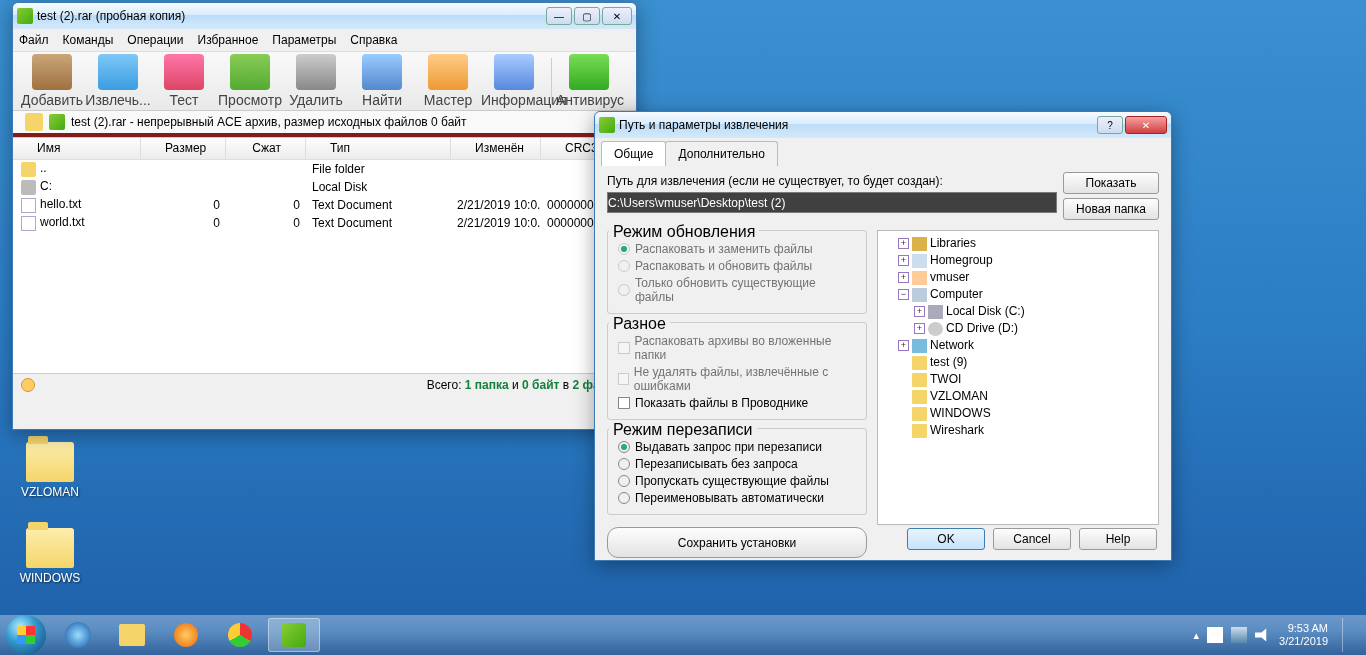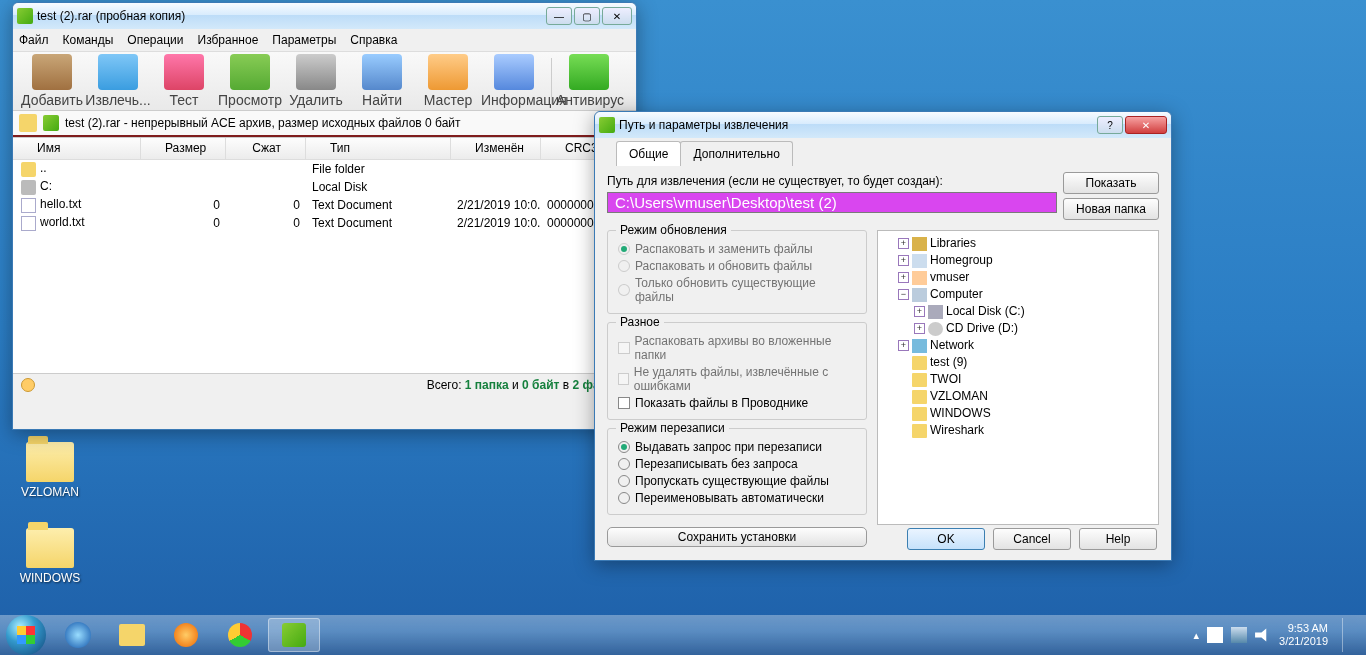--- a/index.html
+++ b/index.html
@@ -21,59 +21,59 @@
 .win-btn.help { width:26px; }
 
 
 .winrar { left:12px; top:2px; width:625px; height:428px; }
 .menu-bar { height:22px; background:#f0f0f0; display:flex; align-items:center; padding:0 6px; font-size:12px; gap:14px; }
 .menu-bar span { cursor:pointer; }
 .toolbar { height:60px; background:linear-gradient(#f9f9f9,#e9e9e9); display:flex; align-items:center; padding:2px 6px; border-top:1px solid #ddd; border-bottom:1px solid #ccc; }
 .tool-btn { width:66px; text-align:center; font-size:14px; color:#444; cursor:pointer; }
 .tool-btn .tb-icon { width:40px; height:36px; margin:0 auto 2px; border-radius:4px; }
 .tb-add{background:linear-gradient(#c9a678,#a07040);} .tb-ext{background:linear-gradient(#7fc7f7,#3a9de0);} .tb-test{background:linear-gradient(#f7a,#d46);} .tb-view{background:linear-gradient(#8c5,#5a3);} .tb-del{background:linear-gradient(#ccc,#888);} .tb-find{background:linear-gradient(#9cf,#58c);} .tb-wiz{background:linear-gradient(#fc8,#e93);} .tb-info{background:linear-gradient(#acf,#58d);} .tb-av{background:linear-gradient(#7d5,#3a2);}
-.addr-bar { height:26px; background:#f9f9f9; display:flex; align-items:center; padding:0 6px; font-size:12px; border-bottom:2px solid #7f1d1d; gap:6px; }
+.addr-bar { height:26px; background:#f9f9f9; display:flex; align-items:center; padding:0 12px; font-size:12px; border-bottom:4px solid #7f1d1d; gap:6px; }
 .addr-bar .up-icon { width:18px; height:18px; background:#f5d56a; border-radius:2px; cursor:pointer; }
 .addr-bar .archive-icon { width:16px; height:16px; background:linear-gradient(135deg,#8c3,#4a1); border-radius:2px; }
 .list-view { height:236px; background:#fff; border-top:1px solid #ccc; overflow:auto; }
 .list-header { display:flex; height:22px; background:linear-gradient(#fdfdfd,#ececec); border-bottom:1px solid #ddd; font-size:12px; }
 .list-header .col { padding:3px 24px; border-right:1px solid #ddd; }
 .list-row { display:flex; height:18px; font-size:12px; align-items:center; }
 .list-row .cell { padding:0 6px; white-space:nowrap; overflow:hidden; }
 .col-name{width:128px;} .col-size{width:85px;text-align:right;} .col-pack{width:80px;text-align:right;} .col-type{width:145px;} .col-mod{width:90px;} .col-crc{width:80px;}
 .list-row .ico { width:15px; height:15px; margin:0 4px 0 2px; display:inline-block; vertical-align:middle; }
 .ico-folder{background:#f5d56a;border-radius:2px;} .ico-disk{background:#bbb;border-radius:2px;} .ico-txt{background:#fff;border:1px solid #aac;}
 .status-bar { height:22px; border-top:1px solid #ccc; background:#f0f0f0; display:flex; align-items:center; font-size:12px; padding:0 8px; }
 .status-bar .disk-ico{width:14px;height:14px;background:#fc6;border-radius:50%;border:1px solid #c93;margin-right:6px;}
 .status-text-right{margin-left:auto;}
 .status-text-right b{color:#15803d;}
 
 
 .extract-dialog { left:594px; top:111px; width:578px; height:450px; }
-.tab-strip { height:28px; display:flex; align-items:flex-end; padding:4px 21px 0; background:#f0f0f0; }
+.tab-strip { height:28px; display:flex; align-items:flex-end; padding:4px 6px 0; background:#f0f0f0; }
 .tab { padding:5px 12px; font-size:12px; border:1px solid #bbb; border-bottom:none; background:#f0f0f0; margin-right:-1px; border-radius:3px 3px 0 0; cursor:pointer; position:relative; }
 .tab.active { background:#fff; z-index:2; }
 .tab-content { background:#f0f0f0; padding:8px 12px 12px; height:358px; position:relative; }
 .field-label { font-size:12px; margin-bottom:4px; }
 .path-row { display:flex; gap:6px; margin-bottom:10px; }
-.path-input { flex:1; height:21px; background:#d946ef; color:#fff; border:1px solid #7a7a7a; padding:0 7px; font-size:15px; }
+.path-input { flex:1; height:21px; background:#404040; color:#fff; border:1px solid #7a7a7a; padding:0 0; font-size:12px; }
 .dlg-btn { height:22px; padding:0 12px; font-size:12px; background:linear-gradient(#fdfdfd,#e3e3e3); border:1px solid #9a9a9a; border-radius:3px; cursor:pointer; min-width:78px; }
 .content-split { display:flex; gap:10px; height:295px; }
 .left-col { width:260px; }
 .right-col { flex:1; border:1px solid #bbb; background:#fff; padding:4px; overflow:auto; }
 .groupbox { border:1px solid #ccc; border-radius:3px; padding:8px 10px 6px; margin-bottom:8px; font-size:12px; position:relative; }
-.groupbox .gb-title { position:absolute; top:-8px; left:8px; background:#f0f0f0; padding:0 4px; font-size:12px; }
+.groupbox .gb-title { position:absolute; top:-8px; left:1px; background:#f0f0f0; padding:0 4px; font-size:16px; }
 .radio-row, .check-row { display:flex; align-items:center; gap:5px; margin:3px 0; font-size:12px; }
 .radio-row.disabled, .check-row.disabled { color:#737373; }
 .radio { width:12px; height:12px; border:1px solid #888; border-radius:50%; display:inline-flex; align-items:center; justify-content:center; }
 .radio.checked::after { content:""; width:6px; height:6px; background:#2a7; border-radius:50%; }
 .radio.disabled{border-color:#ccc;}
 .check { width:12px; height:12px; border:1px solid #888; background:#fff; display:inline-block; }
 .check.disabled{border-color:#ccc;background:#f5f5f5;}
-.save-btn-wide { width:100%; height:20px; font-size:12px; background:linear-gradient(#fdfdfd,#e3e3e3); border:1px solid #9a9a9a; border-radius:5px; cursor:pointer; margin-top:4px; }
+.save-btn-wide { width:100%; height:31px; font-size:12px; background:linear-gradient(#fdfdfd,#e3e3e3); border:1px solid #9a9a9a; border-radius:11px; cursor:pointer; margin-top:4px; }
 
 
 .tree { font-size:12px; line-height:17px; }
 .tree-node { display:flex; align-items:center; white-space:nowrap; }
 .tree-indent{display:inline-block;}
 .tree-exp { width:11px; height:11px; border:1px solid #97b; font-size:9px; line-height:9px; text-align:center; margin-right:3px; cursor:pointer; color:#333; background:#fff; }
 .tree-exp.blank{border:none;background:none;cursor:default;}
 .tree-ico { width:15px; height:14px; margin-right:3px; display:inline-block; }
 .ti-desktop{background:#5ab;} .ti-lib{background:#d9b24a;} .ti-home{background:#cde;} .ti-user{background:#fc9;} .ti-comp{background:#bcd;} .ti-disk{background:#aab;} .ti-cd{background:#ccc;border-radius:50%;} .ti-net{background:#7bd;} .ti-folder{background:#f5d56a;border-radius:1px;}
 

